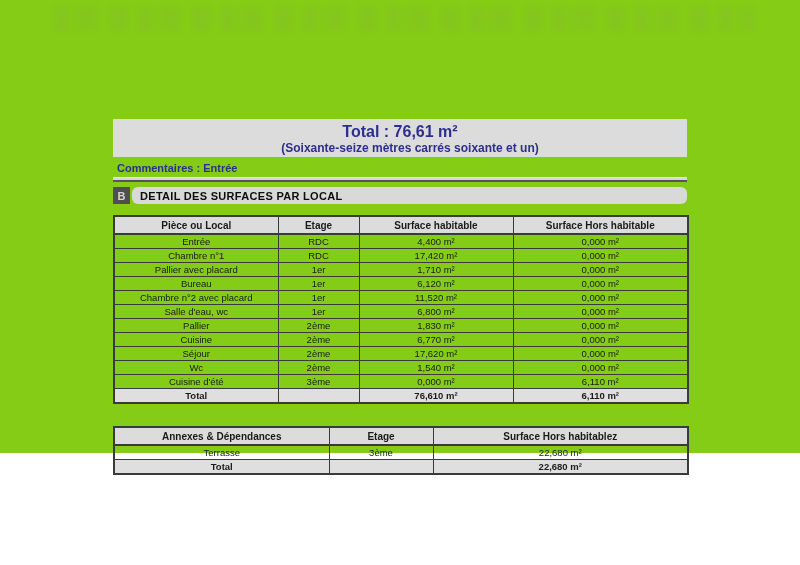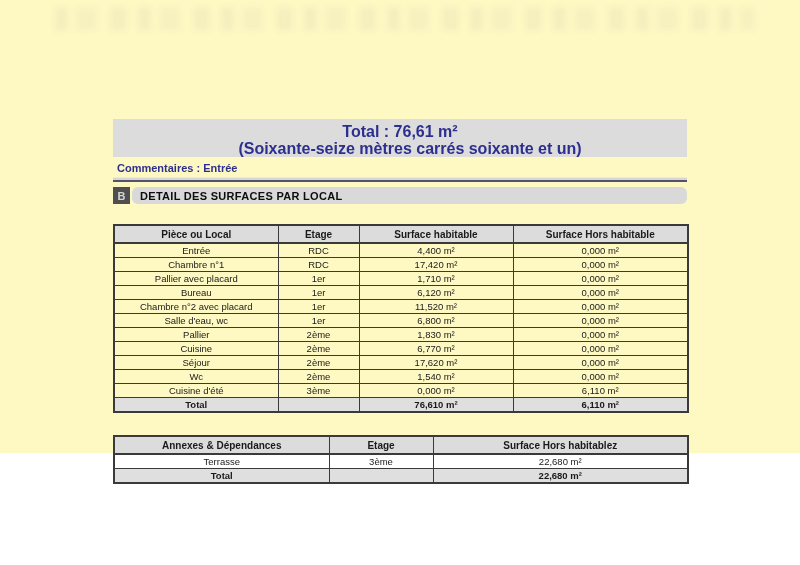--- a/index.html
+++ b/index.html
@@ -3,40 +3,40 @@
 <meta charset="utf-8">
 <style>
   html, body { margin: 0; padding: 0; }
   body {
     width: 800px; height: 565px;
     background: #ffffff;
     font-family: "Liberation Sans", sans-serif;
     color: #1a1a1a;
     overflow: hidden;
   }
-  .page { position: relative; width: 800px; height: 453px; background: #fef9c3; }
+  .page { position: relative; width: 800px; height: 453px; background: #84cc16; }
 
   
   .ghost {
     position: absolute; left: 55px; top: 7px; width: 700px; height: 24px;
     background: repeating-linear-gradient(90deg,
       rgba(125,125,130,0.14) 0 13px, rgba(255,255,255,0) 13px 21px,
       rgba(125,125,130,0.10) 21px 42px, rgba(255,255,255,0) 42px 55px,
       rgba(125,125,130,0.12) 55px 72px, rgba(255,255,255,0) 72px 83px);
     filter: blur(3px); opacity: 0.6;
   }
 
   .doc { position: absolute; left: 113px; top: 119px; width: 574px; }
 
   .total-box {
     background: #dcdcdc; height: 38px; box-sizing: border-box;
     padding-top: 4px; text-align: center;
   }
   .total-main { font-size: 16px; font-weight: bold; color: #2d2f8e; line-height: 18px; }
-  .total-words { font-size: 16px; font-weight: bold; color: #2d2f8e; line-height: 13px; margin-top: 1px; padding-left: 20px; }
+  .total-words { font-size: 12px; font-weight: bold; color: #2d2f8e; line-height: 13px; margin-top: 1px; padding-left: 20px; }
 
   .comments {
     margin-top: 5px; padding-left: 4px;
     font-size: 11px; font-weight: bold; color: #2d2f8e;
   }
 
   .divider {
     margin-top: 3px; height: 2px; background: #d6d6d6;
     border-top: 1px solid #e9e9e9; border-bottom: 2px solid #53536b;
   }
@@ -50,21 +50,21 @@
   .section-title {
     flex: 1; margin-left: 2px; background: #d9d9d9;
     font-size: 11px; font-weight: bold; color: #0d0d0d; letter-spacing: 0.3px;
     display: flex; align-items: center; padding-left: 8px; border-radius: 6px;
   }
 
   table {
     border-collapse: collapse; table-layout: fixed; width: 574px;
     border: 2px solid #3a3a3a;
   }
-  .t1 { margin-top: 20px; }
+  .t1 { margin-top: 11px; }
   .t2 { margin-top: 22px; }
   th {
     background: #dcdcdc; border: 1px solid #3a3a3a; border-bottom-width: 2px;
     font-size: 10px; font-weight: bold; padding: 2px; height: 12px;
     overflow: hidden; white-space: nowrap;
   }
   td {
     border: 1px solid #3a3a3a; text-align: center;
     font-size: 9.5px; padding: 1px 8px; height: 10px;
     overflow: hidden; white-space: nowrap;

